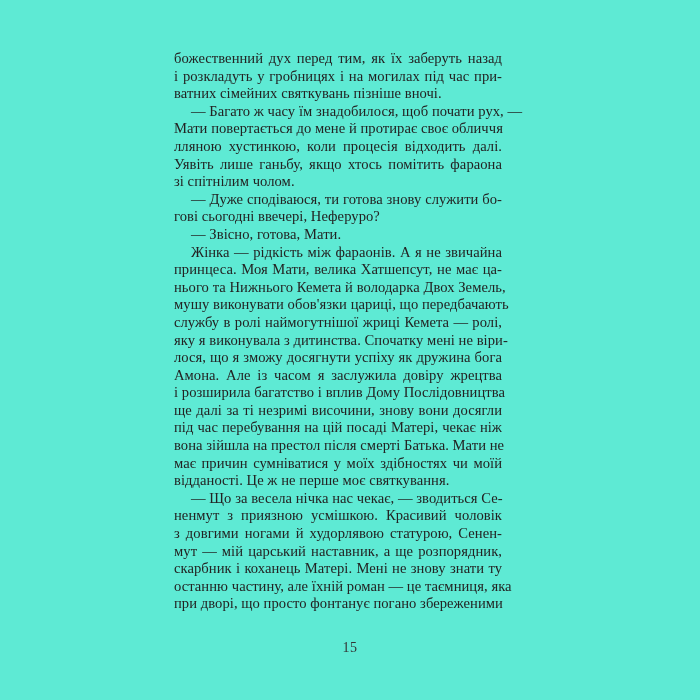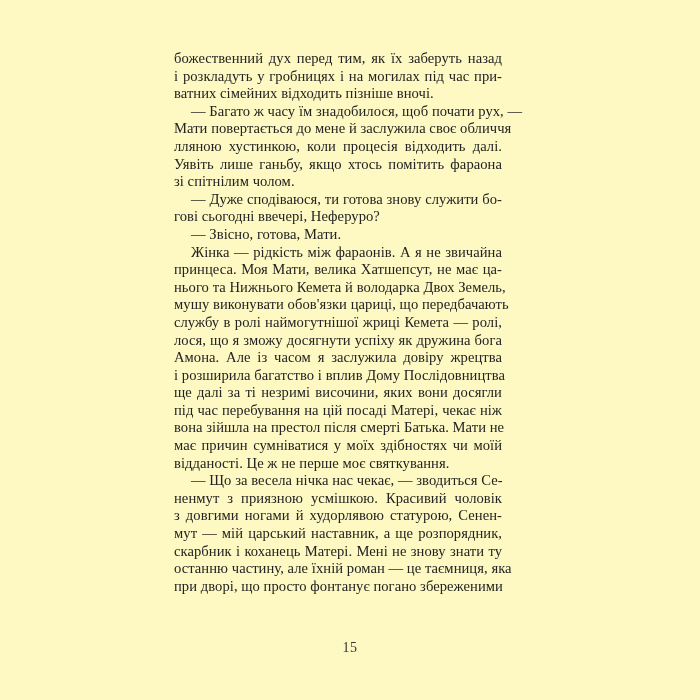--- a/index.html
+++ b/index.html
@@ -12,21 +12,21 @@
       height: 700px;
       position: relative;
       overflow: hidden;
       font-family: "Liberation Serif", "DejaVu Serif", serif;
       color: #232323;
     }
     .page {
       position: absolute;
       left: 0; top: 0;
       width: 700px; height: 700px;
-      background: #fef9c3;
+      background: #5eead4;
     }
     .text-block {
       position: absolute;
       left: 174px;
       top: 50px;
       width: 328px;
     }
     .line {
       display: block;
       height: 17.6px;
@@ -55,38 +55,39 @@
       letter-spacing: 0.5px;
     }
   </style>
 </head>
 <body>
 
 <div class="page">
   <div class="text-block" id="text-block">
       <span class="line">божественний дух перед тим, як їх заберуть назад</span>
       <span class="line">і розкладуть у гробницях і на могилах під час при-</span>
-      <span class="line last">ватних сімейних відходить пізніше вночі.</span>
+      <span class="line last">ватних сімейних святкувань пізніше вночі.</span>
       <span class="line indent">— Багато ж часу їм знадобилося, щоб почати рух, —</span>
-      <span class="line">Мати повертається до мене й заслужила своє обличчя</span>
+      <span class="line">Мати повертається до мене й протирає своє обличчя</span>
       <span class="line">лляною хустинкою, коли процесія відходить далі.</span>
       <span class="line">Уявіть лише ганьбу, якщо хтось помітить фараона</span>
       <span class="line last">зі спітнілим чолом.</span>
       <span class="line indent">— Дуже сподіваюся, ти готова знову служити бо-</span>
       <span class="line last">гові сьогодні ввечері, Неферуро?</span>
       <span class="line indent last">— Звісно, готова, Мати.</span>
       <span class="line indent">Жінка — рідкість між фараонів. А я не звичайна</span>
       <span class="line">принцеса. Моя Мати, велика Хатшепсут, не має ца-</span>
       <span class="line">нього та Нижнього Кемета й володарка Двох Земель,</span>
       <span class="line">мушу виконувати обов'язки цариці, що передбачають</span>
       <span class="line">службу в ролі наймогутнішої жриці Кемета — ролі,</span>
+      <span class="line">яку я виконувала з дитинства. Спочатку мені не віри-</span>
       <span class="line">лося, що я зможу досягнути успіху як дружина бога</span>
       <span class="line">Амона. Але із часом я заслужила довіру жрецтва</span>
       <span class="line">і розширила багатство і вплив Дому Послідовництва</span>
-      <span class="line">ще далі за ті незримі височини, яких вони досягли</span>
+      <span class="line">ще далі за ті незримі височини, знову вони досягли</span>
       <span class="line">під час перебування на цій посаді Матері, чекає ніж</span>
       <span class="line">вона зійшла на престол після смерті Батька. Мати не</span>
       <span class="line">має причин сумніватися у моїх здібностях чи моїй</span>
       <span class="line last">відданості. Це ж не перше моє святкування.</span>
       <span class="line indent">— Що за весела нічка нас чекає, — зводиться Се-</span>
       <span class="line">ненмут з приязною усмішкою. Красивий чоловік</span>
       <span class="line">з довгими ногами й худорлявою статурою, Сенен-</span>
       <span class="line">мут — мій царський наставник, а ще розпорядник,</span>
       <span class="line">скарбник і коханець Матері. Мені не знову знати ту</span>
       <span class="line">останню частину, але їхній роман — це таємниця, яка</span>

